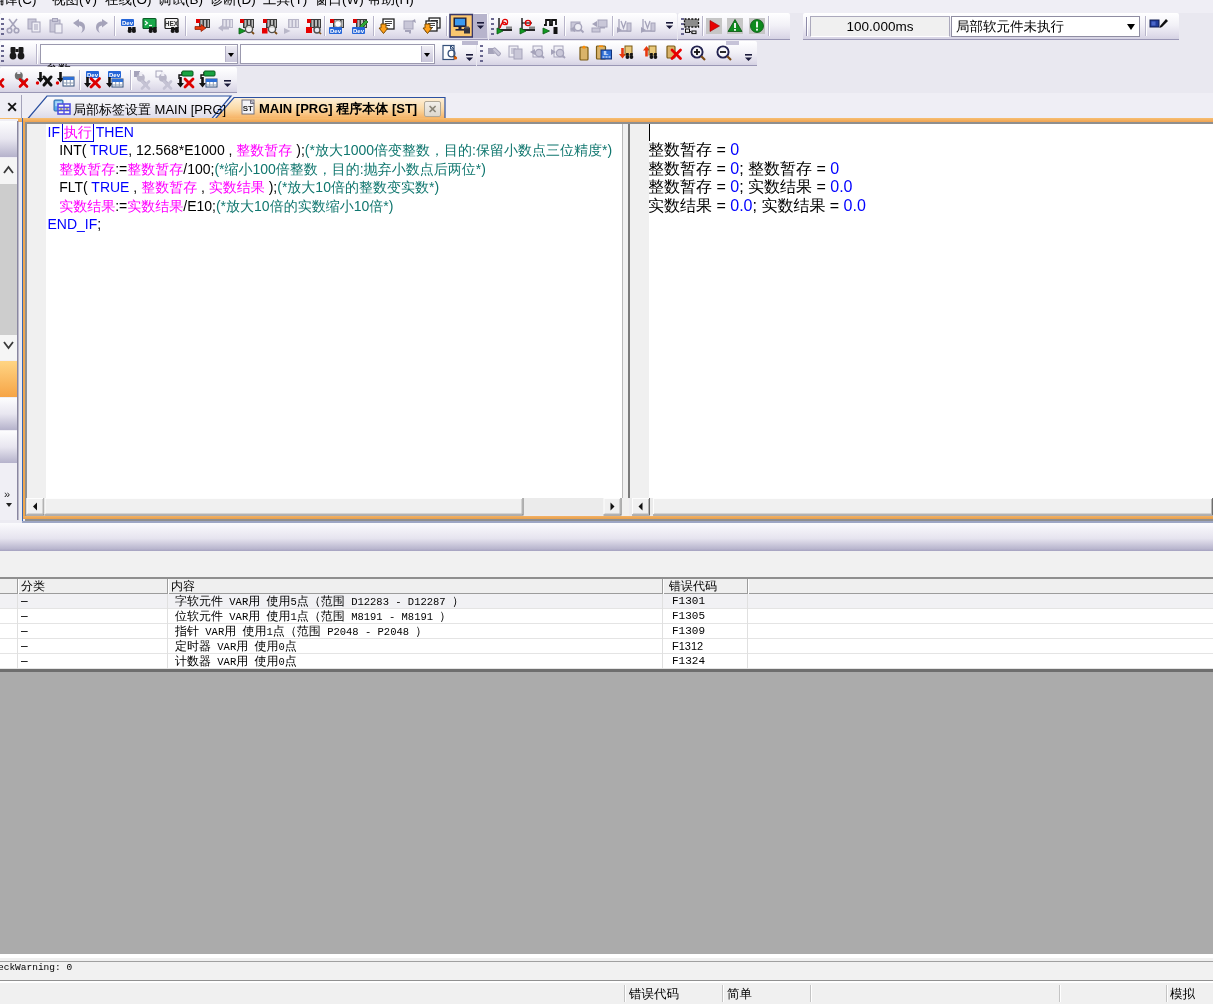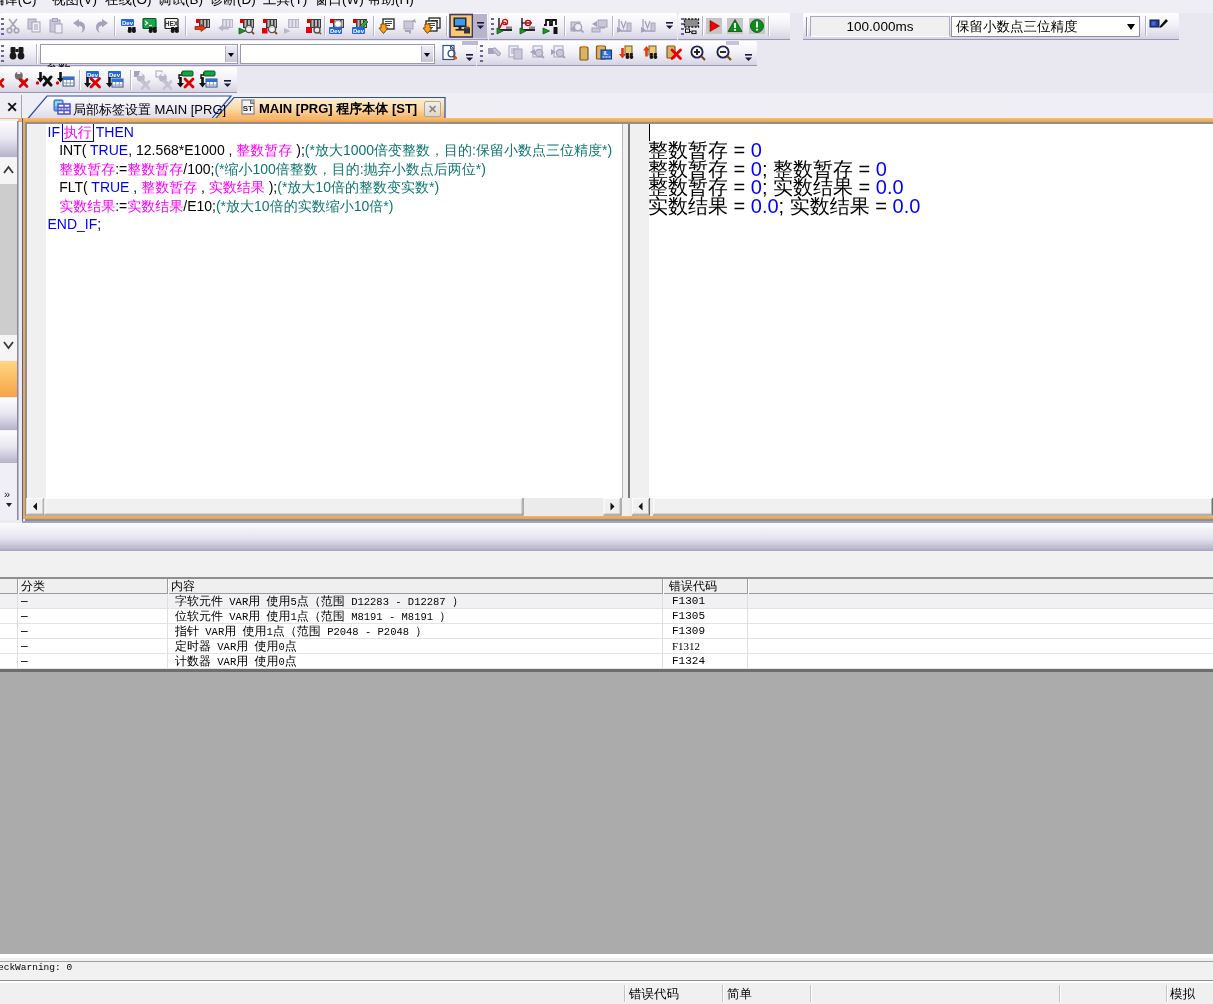--- a/index.html
+++ b/index.html
@@ -37,21 +37,21 @@
 <div class="a sep" style="left:114px;top:16px;width:1px;height:20px;"></div>
 <div class="a sep" style="left:185px;top:16px;width:1px;height:20px;"></div>
 <div class="a sep" style="left:324px;top:16px;width:1px;height:20px;"></div>
 <div class="a sep" style="left:373px;top:16px;width:1px;height:20px;"></div>
 <div class="a sep" style="left:446px;top:16px;width:1px;height:20px;"></div>
 <div class="a sep" style="left:564px;top:16px;width:1px;height:20px;"></div>
 <div class="a sep" style="left:612px;top:16px;width:1px;height:20px;"></div>
 <div class="a sep" style="left:702px;top:16px;width:1px;height:20px;"></div>
 <div class="a sep" style="left:768px;top:16px;width:1px;height:20px;"></div>
 <div class="a" style="left:810px;top:16px;width:140px;height:21px;background:#F0F0F0;border:1px solid #ABA9BC;border-bottom-color:#fff;font-size:13.5px;line-height:19px;text-align:center;color:#000;">100.000ms</div>
-<div class="a" style="left:951px;top:16px;width:189px;height:21px;background:#fff;border:1px solid #8F8DA2;font-size:13.5px;line-height:19px;padding-left:4px;color:#000;">保留小数点三位精度</div>
+<div class="a" style="left:951px;top:16px;width:189px;height:21px;background:#fff;border:1px solid #8F8DA2;font-size:13.5px;line-height:19px;padding-left:4px;color:#000;">局部软元件未执行</div>
 <div class="a" style="left:1124px;top:19px;width:14px;height:15px;background:#fff;"></div>
 <div class="a" style="left:1127px;top:24px;width:0px;height:0px;border:4.5px solid transparent;border-top:6px solid #000;"></div>
 <div class="a sep" style="left:1145px;top:16px;width:1px;height:20px;"></div>
 <div class="a" style="left:0px;top:41px;width:1213px;height:26px;background:#E9E8F0;"></div>
 <div class="a tb" style="left:0px;top:41px;width:476px;height:25px;"></div>
 <div class="a tb" style="left:477px;top:41px;width:280px;height:25px;"></div>
 <div class="a grip" style="left:1px;top:45px;width:3px;height:18px;"></div>
 <div class="a grip" style="left:480px;top:45px;width:3px;height:18px;"></div>
 <div class="a" style="left:462px;top:41px;width:16px;height:4px;background:#BCB9D0;"></div>
 <div class="a" style="left:726px;top:41px;width:13px;height:4px;background:#C6C3D8;"></div>
@@ -598,21 +598,21 @@
 <div class="a" style="left:648.5px;top:123.5px;width:564.5px;height:374.5px;background:#fff;"></div>
 <div style="position:absolute;left:46px;top:123.5px;width:575.5px;height:374.5px;overflow:hidden;">
     <pre style="position:absolute;left:1.5px;top:-1px;font-size:14px;letter-spacing:0;line-height:18.5px;white-space:pre;"><span class="k">IF </span><span class="m" style="outline:1.4px solid #0000E0;outline-offset:1px;text-align:right;">执行</span><span class="k"> THEN</span>
    INT( <span class="k">TRUE</span>, 12.568*E1000 , <span class="m">整数暂存 </span>);<span class="c">(*放大1000倍变整数，目的:保留小数点三位精度*)</span>
    <span class="m">整数暂存</span>:=<span class="m">整数暂存</span>/100;<span class="c">(*缩小100倍整数，目的:抛弃小数点后两位*)</span>
    FLT( <span class="k">TRUE</span> , <span class="m">整数暂存</span> , <span class="m">实数结果 </span>);<span class="c">(*放大10倍的整数变实数*)</span>
    <span class="m">实数结果</span>:=<span class="m">实数结果</span>/E10;<span class="c">(*放大10倍的实数缩小10倍*)</span>
 <span class="k">END_IF</span>;</pre>
   </div>
 <div style="position:absolute;left:648.5px;top:123.5px;width:564.5px;height:374.5px;overflow:hidden;">
-    <pre style="position:absolute;left:-0.5px;top:17.5px;font-size:20px;letter-spacing:0;line-height:18.5px;white-space:pre;">整数暂存 = <span class="k">0</span>
+    <pre style="position:absolute;left:-0.5px;top:17.5px;font-size:16px;letter-spacing:0;line-height:18.5px;white-space:pre;">整数暂存 = <span class="k">0</span>
 整数暂存 = <span class="k">0</span>; 整数暂存 = <span class="k">0</span>
 整数暂存 = <span class="k">0</span>; 实数结果 = <span class="k">0.0</span>
 实数结果 = <span class="k">0.0</span>; 实数结果 = <span class="k">0.0</span></pre>
   </div>
 <div class="a" style="left:648.5px;top:123.5px;width:1px;height:17px;background:#000;"></div>
 <svg class="a" style="left:0;top:498px;" width="1213" height="18" viewBox="0 0 1213 18">
     <rect x="27" y="0" width="595" height="17.5" fill="#EBEBEB"></rect>
     <g transform="translate(26.5,0)">
       <rect x="0" y="0" width="18" height="17.5" fill="#F0F0F0" stroke="none"></rect>
       <path d="M0 0 H18 V1 H1 V17.5 H0 Z" fill="#FDFDFD"></path>
@@ -694,21 +694,21 @@
 <div class="a" style="left:21px;top:610px;width:20px;height:13px;font-size:12px;line-height:13px;color:#000;">–</div>
 <div class="a" style="left:175px;top:610px;width:480px;height:13px;font-size:12px;line-height:13px;color:#000;white-space:nowrap;">位软元件<span style="font-family:Liberation Mono,monospace;font-size:10.5px;"> VAR</span>用<span style="font-family:Liberation Mono,monospace;font-size:10.5px;"> </span>使用<span style="font-family:Liberation Mono,monospace;font-size:10.5px;">1</span>点（范围<span style="font-family:Liberation Mono,monospace;font-size:10.5px;"> M8191 - M8191 </span>）</div>
 <div class="a" style="left:672px;top:610px;width:70px;height:13px;font-size:11px;line-height:13px;color:#000;font-family:'Liberation Mono',monospace;">F1305</div>
 <div class="a" style="left:0px;top:624px;width:1213px;height:15px;background:#fff;border-bottom:1px solid #E4E4E4;"></div>
 <div class="a" style="left:21px;top:625px;width:20px;height:13px;font-size:12px;line-height:13px;color:#000;">–</div>
 <div class="a" style="left:175px;top:625px;width:480px;height:13px;font-size:12px;line-height:13px;color:#000;white-space:nowrap;">指针<span style="font-family:Liberation Mono,monospace;font-size:10.5px;"> VAR</span>用<span style="font-family:Liberation Mono,monospace;font-size:10.5px;"> </span>使用<span style="font-family:Liberation Mono,monospace;font-size:10.5px;">1</span>点（范围<span style="font-family:Liberation Mono,monospace;font-size:10.5px;"> P2048 - P2048 </span>）</div>
 <div class="a" style="left:672px;top:625px;width:70px;height:13px;font-size:11px;line-height:13px;color:#000;font-family:'Liberation Mono',monospace;">F1309</div>
 <div class="a" style="left:0px;top:639px;width:1213px;height:15px;background:#fff;border-bottom:1px solid #E4E4E4;"></div>
 <div class="a" style="left:21px;top:640px;width:20px;height:13px;font-size:12px;line-height:13px;color:#000;">–</div>
 <div class="a" style="left:175px;top:640px;width:480px;height:13px;font-size:12px;line-height:13px;color:#000;white-space:nowrap;">定时器<span style="font-family:Liberation Mono,monospace;font-size:10.5px;"> VAR</span>用<span style="font-family:Liberation Mono,monospace;font-size:10.5px;"> </span>使用<span style="font-family:Liberation Mono,monospace;font-size:10.5px;">0</span>点</div>
-<div class="a" style="left:672px;top:640px;width:70px;height:13px;font-size:11px;line-height:13px;color:#000;font-family:Liberation Serif, serif;">F1312</div>
+<div class="a" style="left:672px;top:640px;width:70px;height:13px;font-size:11px;line-height:13px;color:#000;font-family:Liberation Sans, sans-serif;">F1312</div>
 <div class="a" style="left:0px;top:654px;width:1213px;height:15px;background:#fff;border-bottom:1px solid #E4E4E4;"></div>
 <div class="a" style="left:21px;top:655px;width:20px;height:13px;font-size:12px;line-height:13px;color:#000;">–</div>
 <div class="a" style="left:175px;top:655px;width:480px;height:13px;font-size:12px;line-height:13px;color:#000;white-space:nowrap;">计数器<span style="font-family:Liberation Mono,monospace;font-size:10.5px;"> VAR</span>用<span style="font-family:Liberation Mono,monospace;font-size:10.5px;"> </span>使用<span style="font-family:Liberation Mono,monospace;font-size:10.5px;">0</span>点</div>
 <div class="a" style="left:672px;top:655px;width:70px;height:13px;font-size:11px;line-height:13px;color:#000;font-family:'Liberation Mono',monospace;">F1324</div>
 <div class="a" style="left:17px;top:594px;width:1px;height:75px;background:#E0E0E0;"></div>
 <div class="a" style="left:167px;top:594px;width:1px;height:75px;background:#E0E0E0;"></div>
 <div class="a" style="left:662px;top:594px;width:1px;height:75px;background:#E0E0E0;"></div>
 <div class="a" style="left:747px;top:594px;width:1px;height:75px;background:#E0E0E0;"></div>
 <div class="a" style="left:0px;top:669px;width:1213px;height:2.5px;background:#6E6E6E;"></div>
 <div class="a" style="left:0px;top:671.5px;width:1213px;height:282px;background:#ABABAB;"></div>

